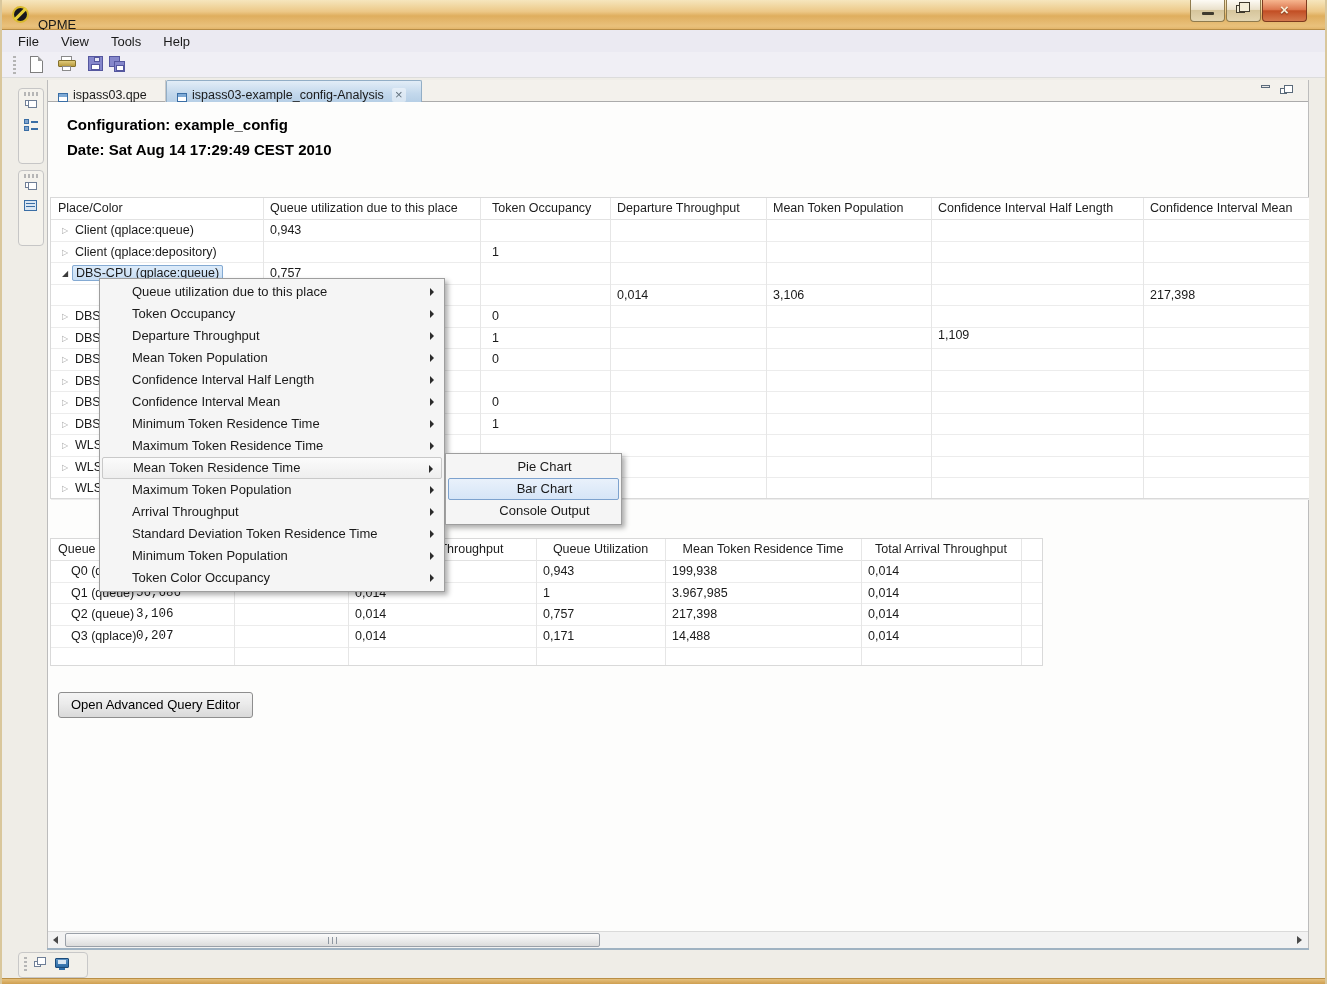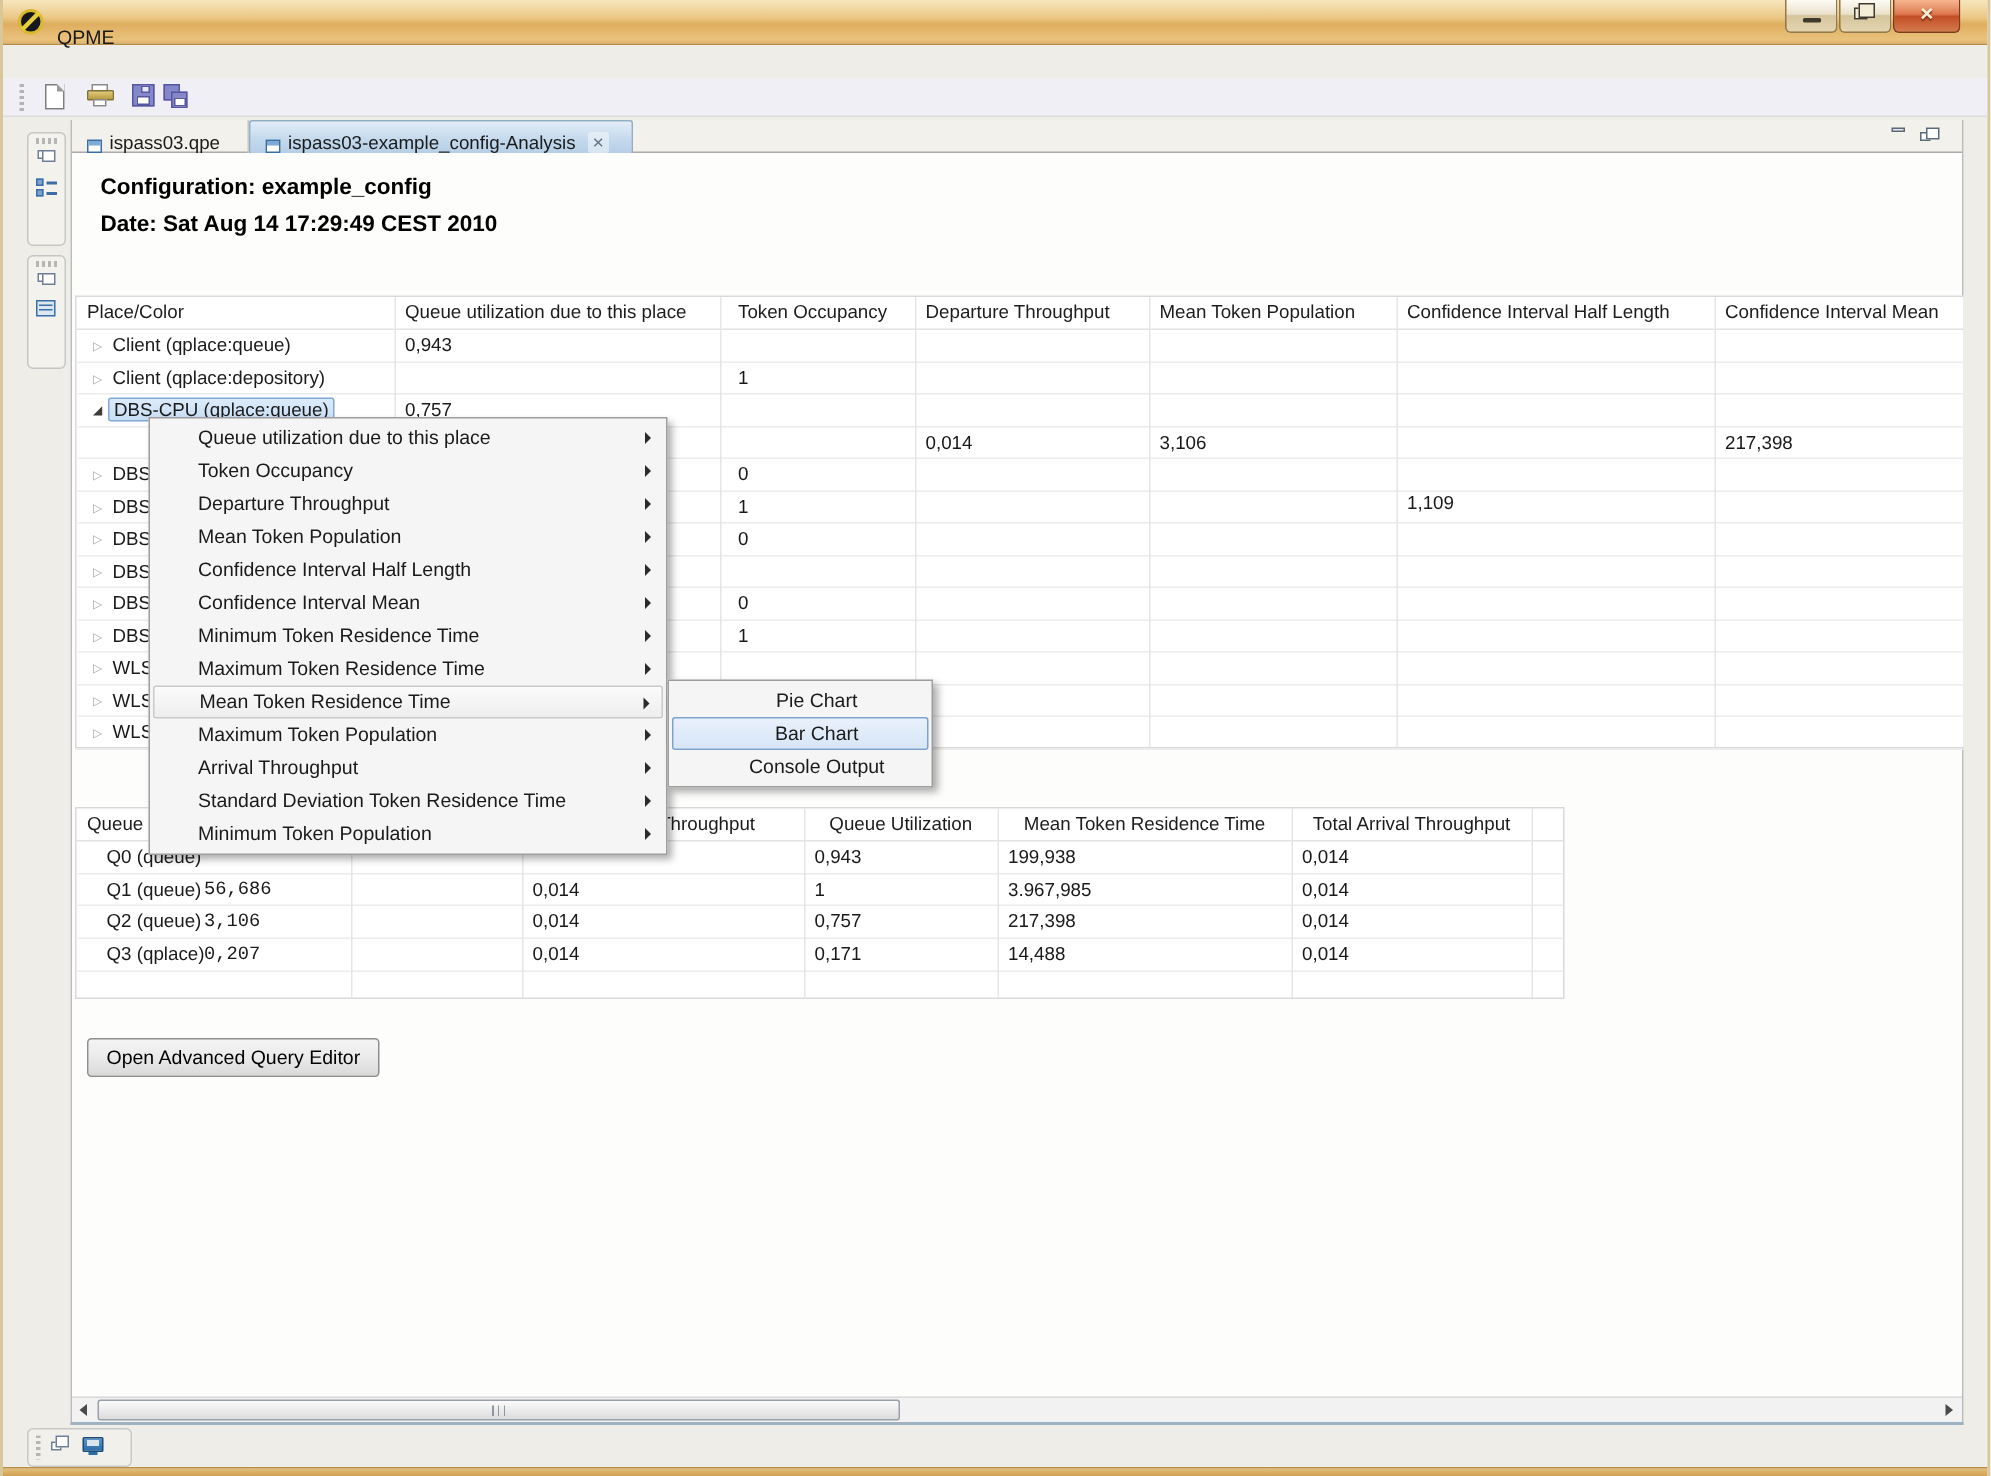--- a/index.html
+++ b/index.html
@@ -148,20 +148,26 @@
         </div>
       <div class="wbtn res">
           <span class="glyph-res"></span>
         </div>
       <div class="wbtn cls">
           <span class="glyph-x">×</span>
         </div>
     </div>
   </div>
 
+  <div class="menubar" id="menubar">
+      <span class="menu-item">File</span>
+      <span class="menu-item">View</span>
+      <span class="menu-item">Tools</span>
+      <span class="menu-item">Help</span>
+    </div>
 
   <div class="toolbar">
     <div class="tb-handle"></div>
     <div class="tbicon ic-new"></div>
     <div class="tbicon ic-print">
         <span class="pp"></span>
         <span class="pb"></span>
         <span class="po"></span>
       </div>
     <div class="tbicon ic-save">
@@ -436,20 +442,21 @@
       <div class="mi">Mean Token Population<span class="arrow"></span></div>
       <div class="mi">Confidence Interval Half Length<span class="arrow"></span></div>
       <div class="mi">Confidence Interval Mean<span class="arrow"></span></div>
       <div class="mi">Minimum Token Residence Time<span class="arrow"></span></div>
       <div class="mi">Maximum Token Residence Time<span class="arrow"></span></div>
       <div class="mi hl">Mean Token Residence Time<span class="arrow"></span></div>
       <div class="mi">Maximum Token Population<span class="arrow"></span></div>
       <div class="mi">Arrival Throughput<span class="arrow"></span></div>
       <div class="mi">Standard Deviation Token Residence Time<span class="arrow"></span></div>
       <div class="mi">Minimum Token Population<span class="arrow"></span></div>
+      <div class="mi">Token Color Occupancy<span class="arrow"></span></div>
     </div>
   <div class="menu" id="submenu" style="left:443px;top:453px;width:177px;">
       <div class="mi">Pie Chart</div>
       <div class="mi hlb">Bar Chart</div>
       <div class="mi">Console Output</div>
     </div>
 
   <div class="bottomtrim">
     <div class="bt-handle"></div>
     <div class="bt-ic">

